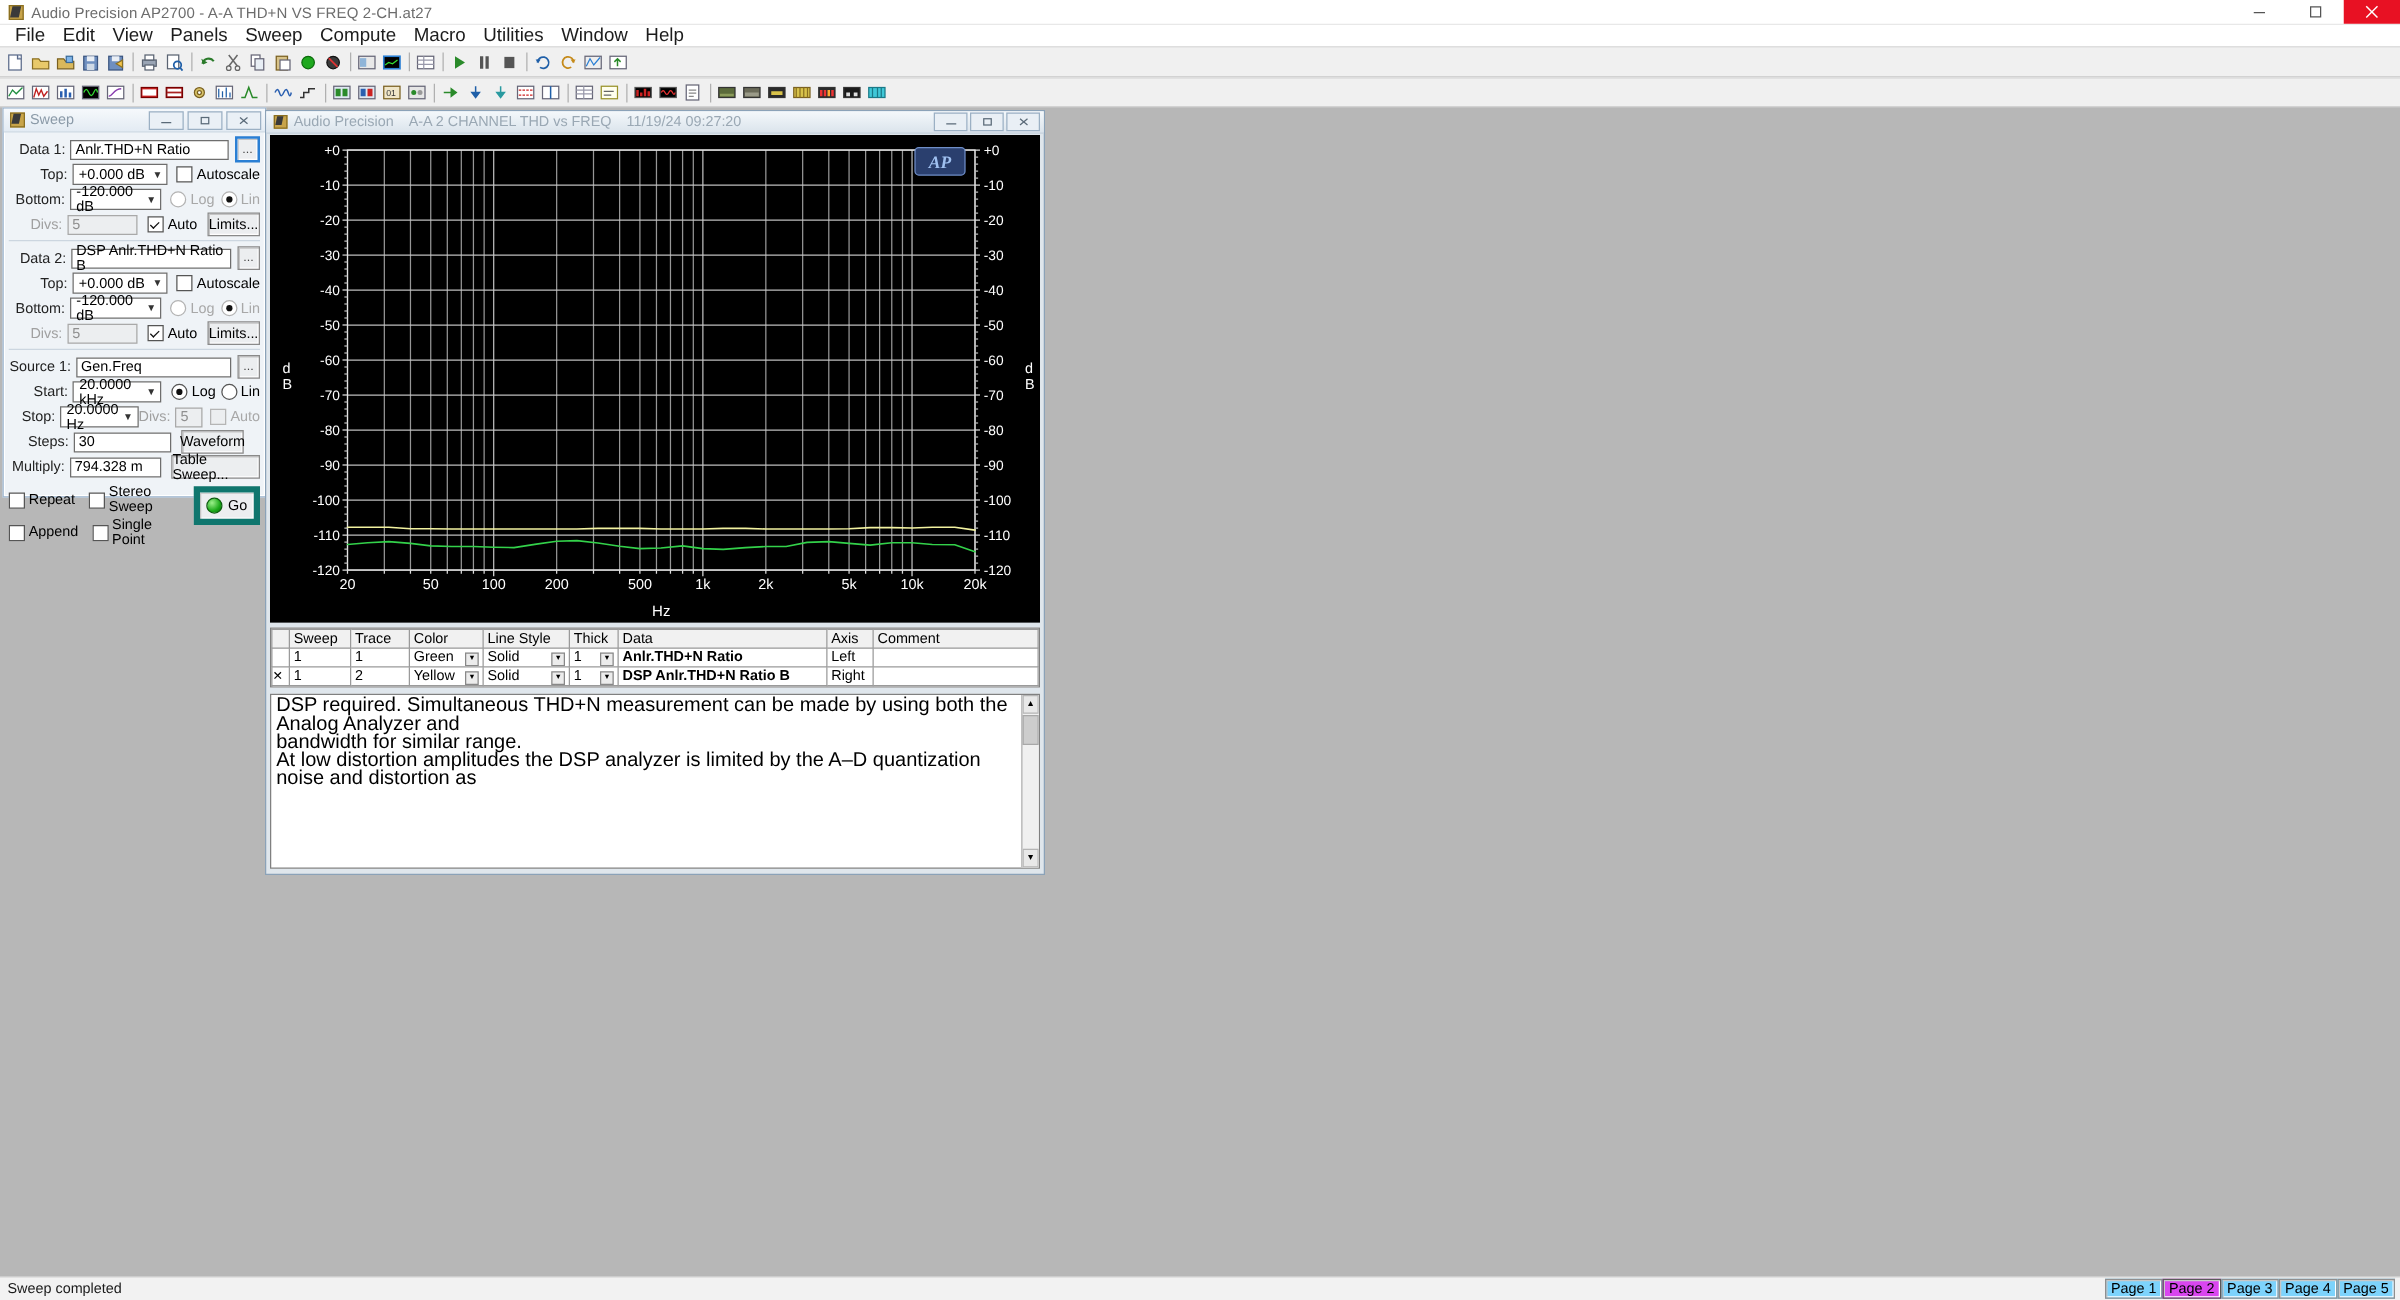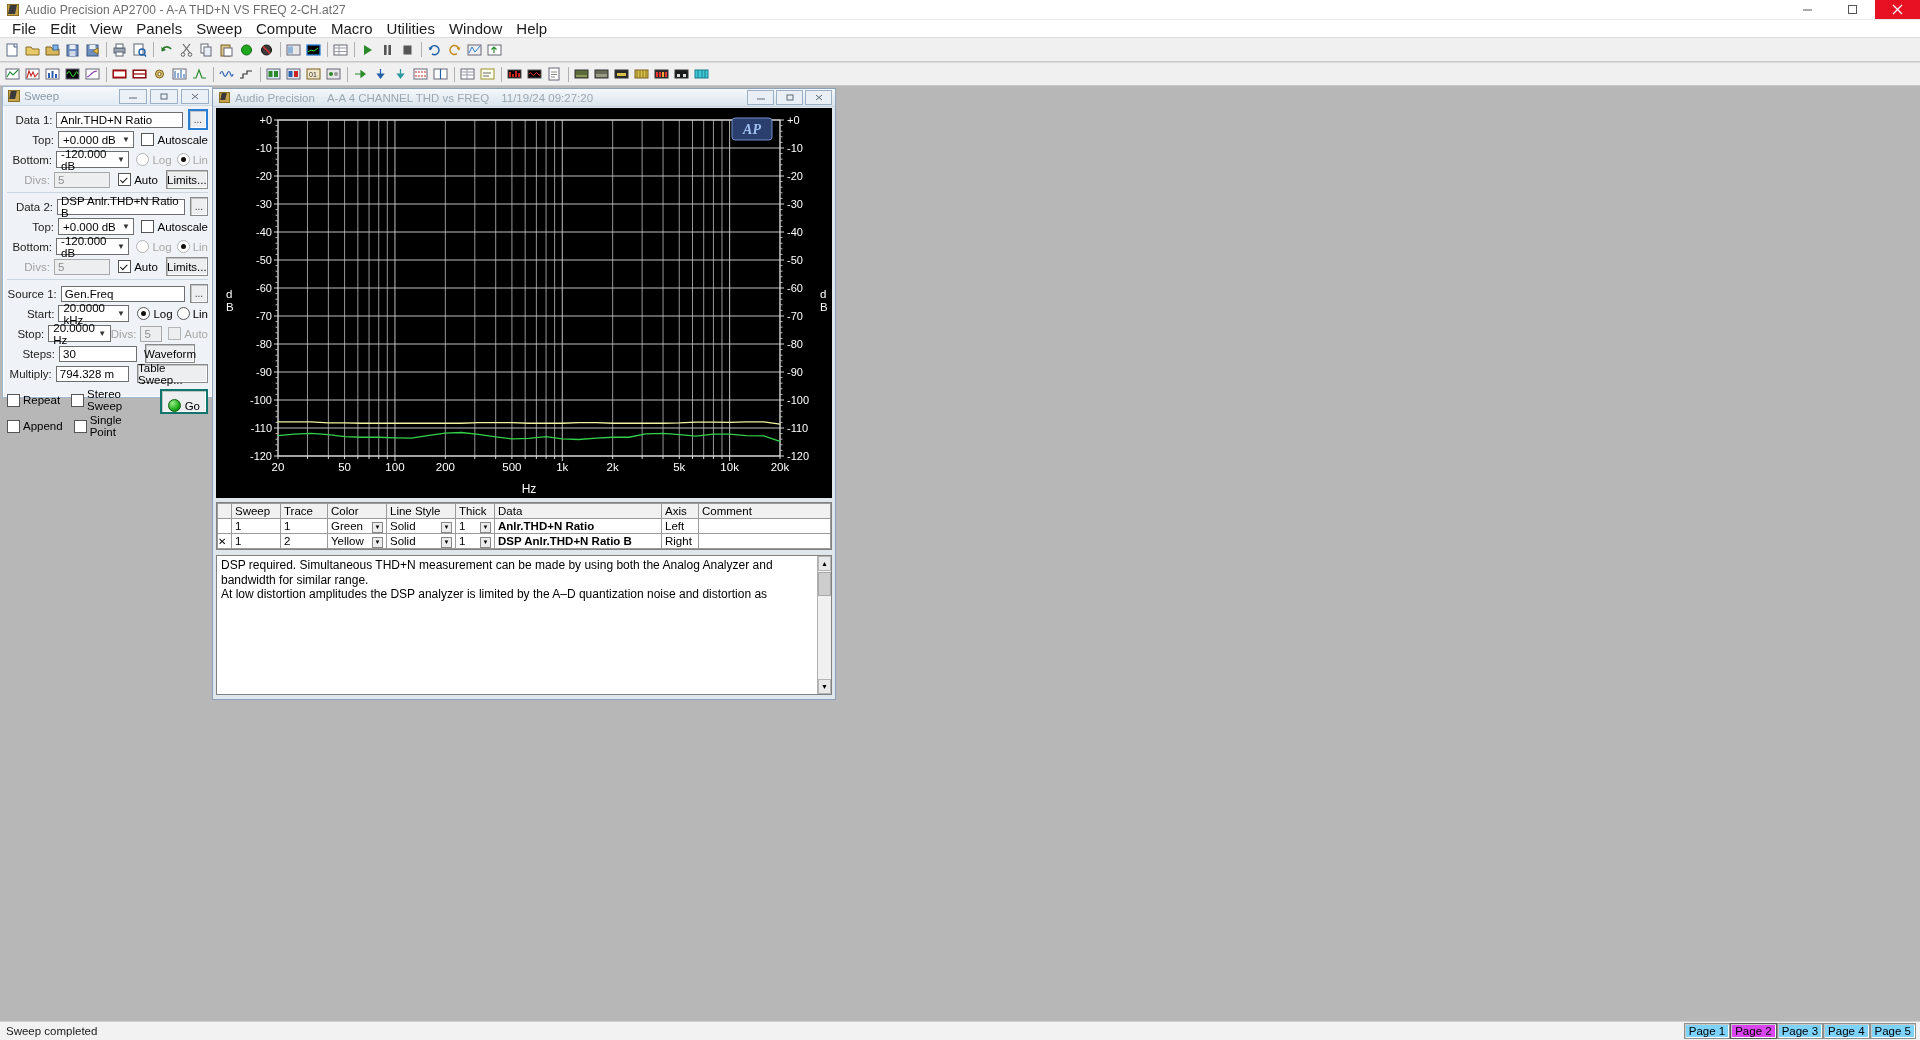--- a/index.html
+++ b/index.html
@@ -85,22 +85,22 @@
   .cb.chk:after{content:"";width:6px;height:3px;border-left:1.6px solid #111;
     border-bottom:1.6px solid #111;transform:rotate(-45deg) translate(0px,-1px);}
   .rb{width:11px;height:11px;border:1px solid #555;border-radius:50%;background:#fff;
     display:inline-flex;align-items:center;justify-content:center;flex:none;}
   .rb.on:after{content:"";width:5px;height:5px;border-radius:50%;background:#111;}
   .rb.dim{border-color:#b3b3b3;}
   .ck-lbl{font-size:11.5px;margin-left:3px;}
   .ck-lbl.dim{color:#a8a8a8;}
   .inp.dimbg{background:#eceef0;color:#8f8f8f;border-color:#a9a9a9;}
   .sep-line{height:1px;background:#ccd6e0;margin:3px 0 4px 0;}
-  .gobtn{width:48px;height:21px;border:2px solid #0f766e;background:#eceef0;
-    display:flex;align-items:flex-end;justify-content:center;gap:4px;
+  .gobtn{width:48px;height:21px;border:5px solid #0f766e;background:#eceef0;
+    display:flex;align-items:center;justify-content:center;gap:4px;
     box-shadow:1px 1px 0 #c4c4c4 inset,-1px -1px 0 #fefefe inset;font-size:11.5px;}
   .led{width:11px;height:11px;border-radius:50%;
     background:radial-gradient(circle at 33% 30%,#9bf08a,#19a817 62%,#0d6b10);
     border:1px solid #0c5c0e;}
 
   
   .gw{position:absolute;left:212px;top:2px;width:622px;height:610px;
     background:#dfe6ec;border:1px solid #8ba2b8;display:flex;flex-direction:column;}
   .gw-title{height:17px;background:linear-gradient(#f4f8fb,#dbe4ec);
     display:flex;align-items:center;flex:none;border-bottom:1px solid #c6d2dd;}
@@ -121,21 +121,21 @@
   table.lt{border-collapse:collapse;width:100%;font-size:11.5px;}
   table.lt th,table.lt td{border:1px solid #9a9a9a;padding:0 3px;height:14px;
     text-align:left;font-weight:normal;background:#fff;}
   table.lt th{background:#f1f1f1;}
   .selbox{width:13px;text-align:center;padding:0!important;}
   .xmark{font-size:10px;line-height:1;}
   .cellarw{float:right;width:9px;height:9px;border:1px solid #888;background:#ececec;
     font-size:6px;line-height:8px;text-align:center;margin-top:2px;}
 
   
-  .ctext{padding:2px 4px;font-size:12px;line-height:14.5px;color:#000;
+  .ctext{padding:2px 4px;font-size:16px;line-height:14.5px;color:#000;
     font-family:"Liberation Sans",sans-serif;flex:1;border-radius:19px;}
   .cscroll{width:13px;border-left:1px solid #b0b0b0;background:#f0f0f0;
     display:flex;flex-direction:column;flex:none;}
   .cs-btn{height:13px;background:#e8e8e8;border:1px solid #b5b5b5;
     display:flex;align-items:center;justify-content:center;font-size:7px;}
   .cs-thumb{height:22px;background:#cdcdcd;border:1px solid #a8a8a8;margin-top:1px;}
   .cs-track{flex:1;}
 
   
   .statusbar{height:18px;background:#f2f2f2;border-top:1px solid #cfcfcf;
@@ -751,21 +751,21 @@
       </div>
     </div>
 
     <div class="gw">
       <div class="gw-title">
         <div class="gw-ico">
             <div class="a"></div>
             <div class="b"></div>
           </div>
         <div class="gw-t">Audio Precision</div>
-        <div class="gw-t">A-A 4 CHANNEL  THD vs FREQ</div>
+        <div class="gw-t">A-A 2 CHANNEL  THD vs FREQ</div>
         <div class="gw-t">11/19/24 09:27:20</div>
         <div class="gw-btns">
           <div class="gw-b">
             <svg width="12" height="9" viewBox="0 0 12 9">
                 <line x1="2" y1="6" x2="10" y2="6" stroke="#5a6a78"></line>
               </svg>
           </div>
           <div class="gw-b">
             <svg width="12" height="9" viewBox="0 0 12 9">
                 <rect x="3" y="2" width="6" height="5" fill="none" stroke="#5a6a78"></rect>

